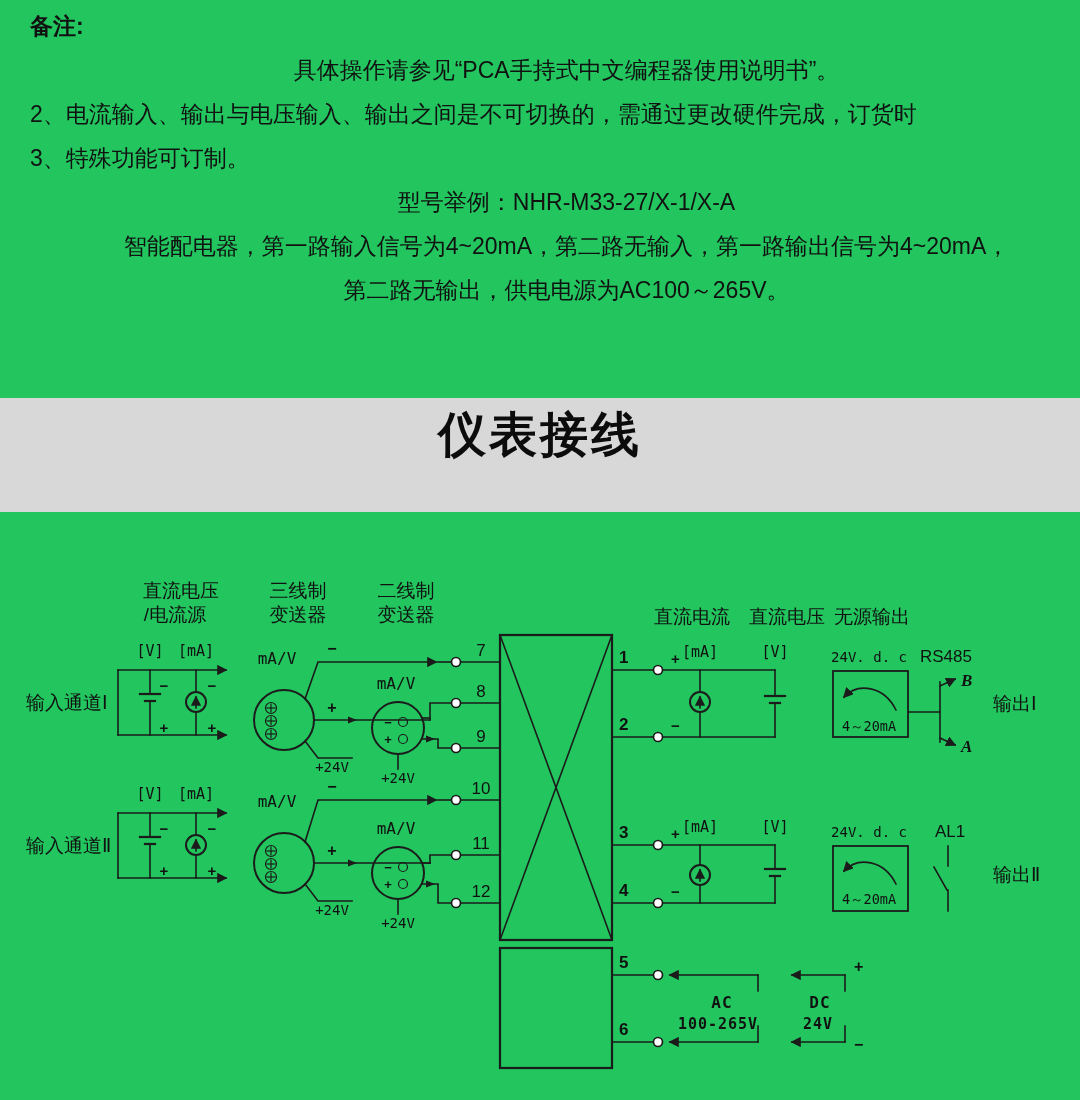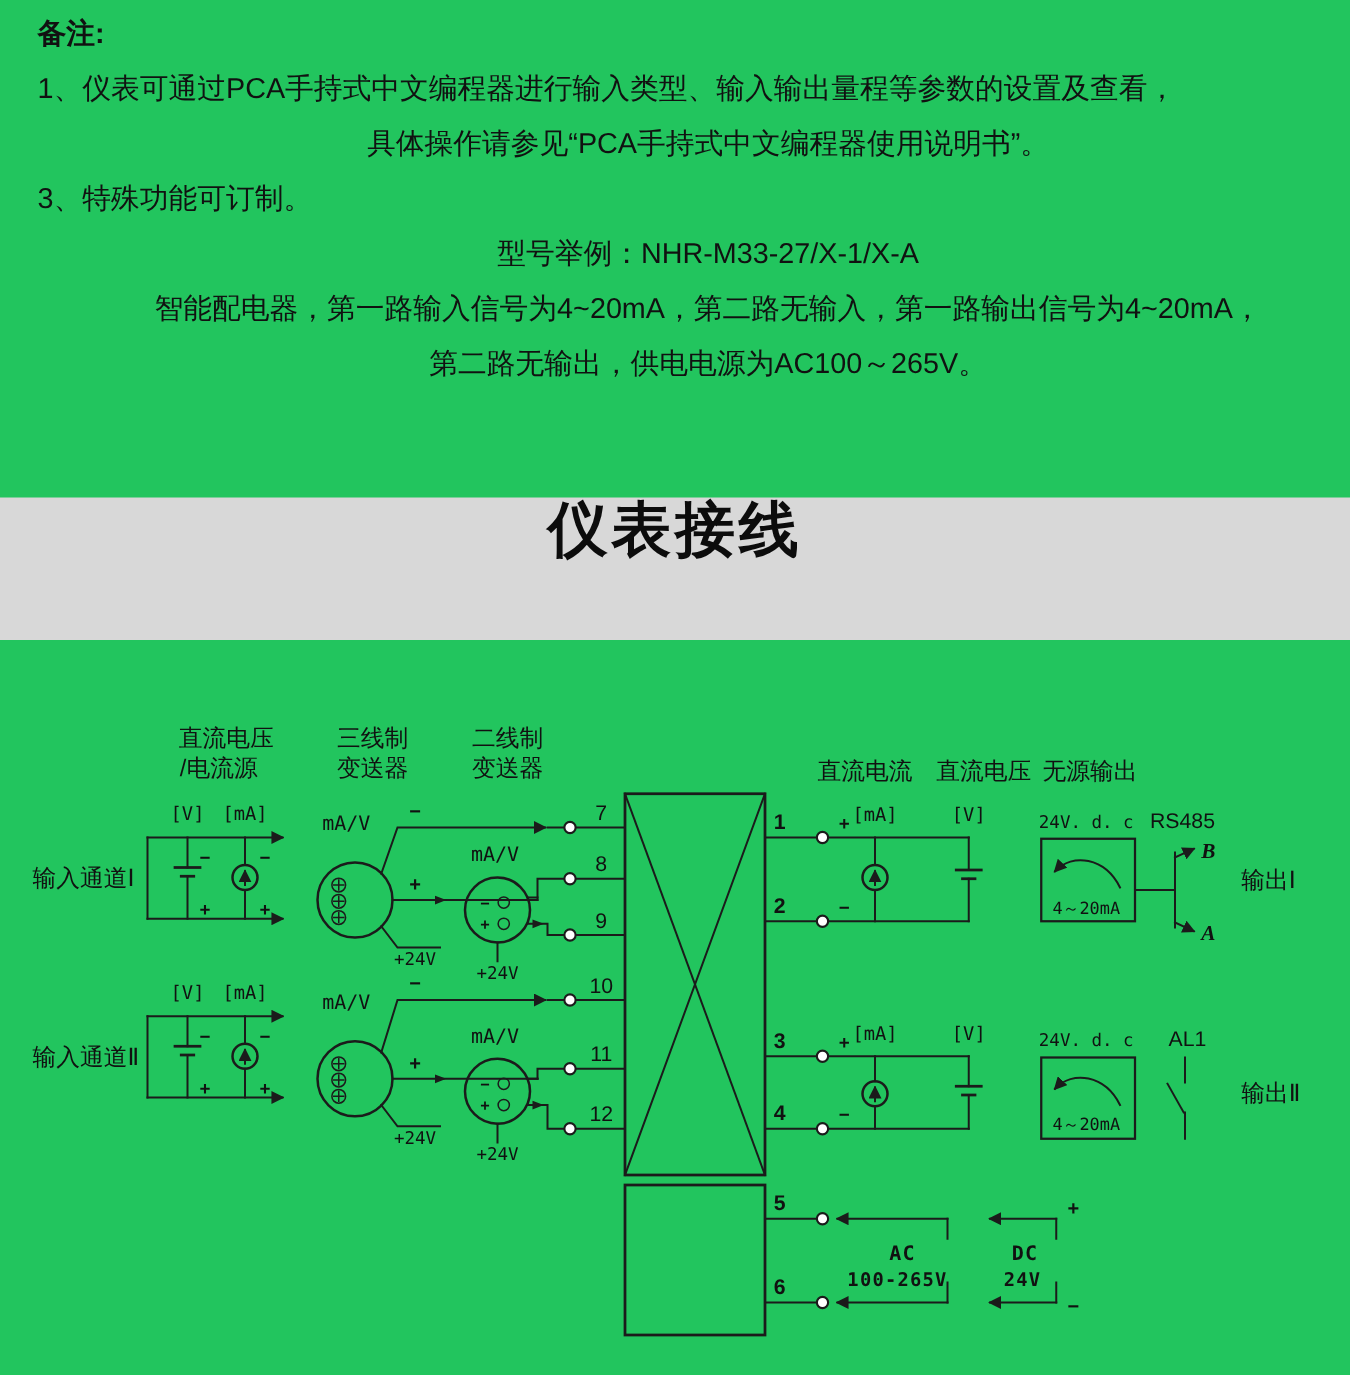--- a/index.html
+++ b/index.html
@@ -11,21 +11,21 @@
   }
   .page { position:relative; width:1080px; height:1100px; background:#22c55e; overflow:hidden; }
 
   
   .notes { position:absolute; top:4px; left:30px; width:1035px; font-size:23px; line-height:44px; }
   .note-title { font-weight:bold; }
   .note-line.indent { padding-left:38px;text-align:center; }
 
   
   .banner { position:absolute; top:398px; left:0; width:1080px; height:114px; background:#d8d8d8; text-align:center; }
-  .banner-title { font-size:48px; font-weight:900; letter-spacing:3px; line-height:54px; color:#0c0c0c; }
+  .banner-title { padding-top:10px; font-size:48px; font-weight:900; letter-spacing:3px; line-height:54px; color:#0c0c0c; }
   .banner-sub { font-size:20px; color:#3e3e3e; line-height:24px; }
 
   
   svg.diagram { position:absolute; top:540px; left:0; }
   svg text { fill:#111111; }
   .w  { stroke:#1b1b1b; stroke-width:1.6; fill:none; stroke-linecap:square; }
   .bc { stroke:#1b1b1b; stroke-width:2; fill:none; }
   .sc { stroke:#1b1b1b; stroke-width:1.2; fill:none; }
   .tc { stroke:#1b1b1b; stroke-width:1.7; fill:#ffffff; }
   .blk { stroke:#1b1b1b; stroke-width:2.2; fill:none; }
@@ -44,22 +44,22 @@
   .sml  { font-size:13px; font-weight:bold; }
   .ba   { font-family:"Liberation Serif","DejaVu Serif",serif; font-size:17px; font-weight:bold; font-style:italic; }
 </style>
 </head>
 <body>
 
 <div class="page">
 
   <div class="notes">
     <div class="note-title">备注:</div>
-    <div class="note-line">1、仪表可通过PCA手持式中文编程器进行输入类型、输入输出量程等参数的设置及查看，</div>
     <div class="note-line indent">具体操作请参见“PCA手持式中文编程器使用说明书”。</div>
+    <div class="note-line">2、电流输入、输出与电压输入、输出之间是不可切换的，需通过更改硬件完成，订货时</div>
     <div class="note-line">3、特殊功能可订制。</div>
     <div class="note-line indent">型号举例：NHR-M33-27/X-1/X-A</div>
     <div class="note-line indent">智能配电器，第一路输入信号为4~20mA，第二路无输入，第一路输出信号为4~20mA，</div>
     <div class="note-line indent">第二路无输出，供电电源为AC100～265V。</div>
   </div>
 
   <div class="banner">
     <div class="banner-title">仪表接线</div>
   </div>
 

